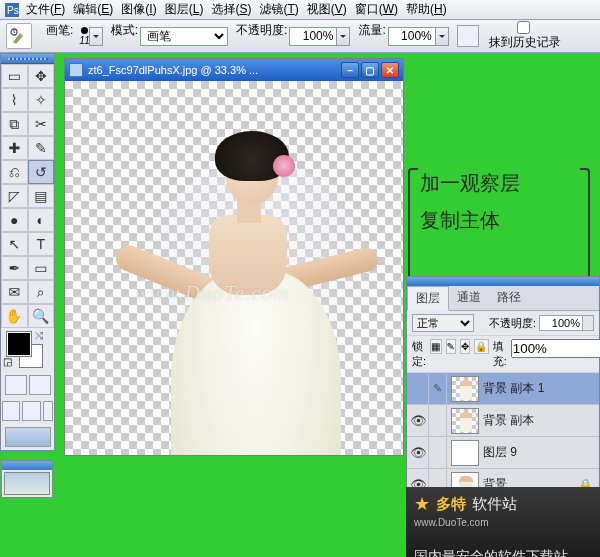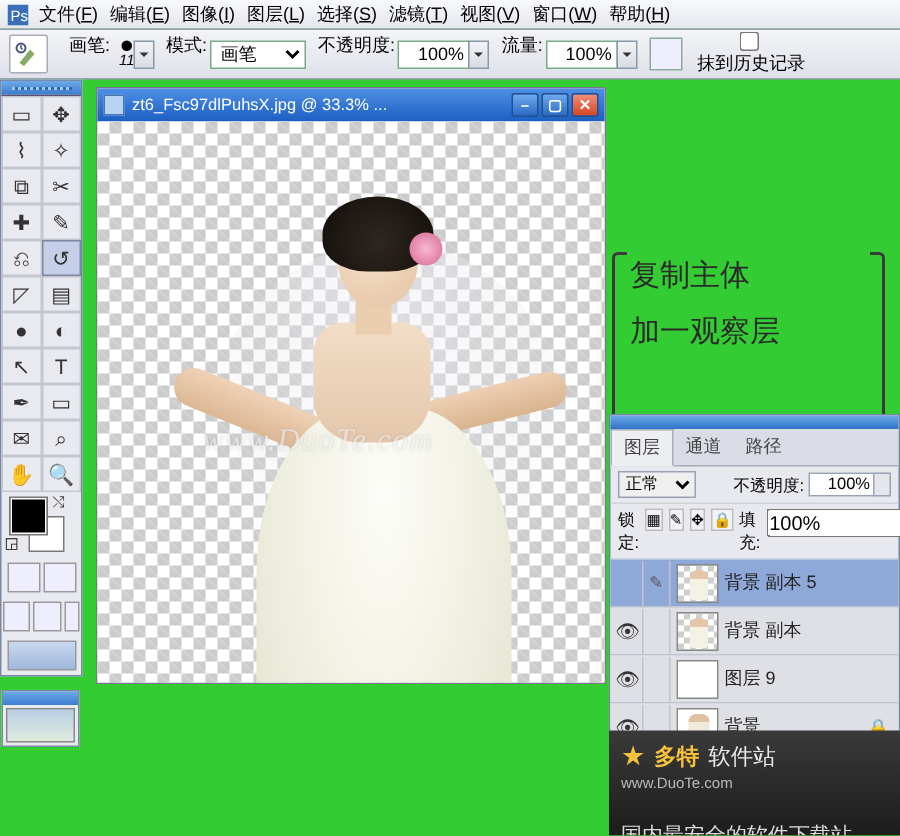--- a/index.html
+++ b/index.html
@@ -141,21 +141,21 @@
   </div>
   <span class="lbl">画笔:</span>
   <div class="brushprev-wrap">
     <div class="brushprev">
         <div class="dot"></div>
         <div class="sz">11</div>
       </div>
     <div class="drop"></div>
   </div>
   <span class="lbl">模式:</span>
-  <select class="sel" style="width:64px"><option>画笔</option></select>
+  <select class="sel" style="width:88px"><option>画笔</option></select>
   <span class="lbl">不透明度:</span>
   <input class="num" value="100%" style="">
   <div class="drop"></div>
   <span class="lbl">流量:</span>
   <input class="num" value="100%" style="">
   <div class="drop"></div>
   <div class="air"></div>
   <label class="chk">
       <input type="checkbox" style="">
       <span>抹到历史记录</span>
@@ -254,34 +254,34 @@
         <div class="head"></div>
         <div class="hair"></div>
         <div class="flower"></div>
     </div>
     <div class="wm">www.DuoTe.com</div>
   </div>
 </div>
 
 <div class="brack l"></div>
 <div class="ann">
+  <div>加一观察层</div>
   <div>复制主体</div>
-  <div>加一观察层</div>
 </div>
 <div class="brack r"></div>
 
 <div class="panel">
   <div class="phd"></div>
   <div class="tabs">
     <div class="tab act">图层</div>
     <div class="tab">通道</div>
     <div class="tab">路径</div>
   </div>
   <div class="prow">
-    <select class="sel" style="width:52px"><option>正常</option></select>
+    <select class="sel" style="width:62px"><option>正常</option></select>
     <span class="lab">不透明度:</span>
     <input class="n" value="100%" style="">
       <div class="dd"></div>
   </div>
   <div class="lockrow">
     <span>锁定:</span>
     <div class="ic">▦</div>
     <div class="ic">✎</div>
     <div class="ic">✥</div>
     <div class="ic">🔒</div>
@@ -289,21 +289,21 @@
     <input class="n" value="100%" style="">
       <div class="dd"></div>
   </div>
   <div class="llist">
     <div class="lrow sel">
       <div class="eye"></div>
       <div class="link">✎</div>
       <div class="thumb">
           <div class="mini-bride"></div>
         </div>
-      <span class="lname">背景 副本 5</span>
+      <span class="lname">背景 副本 1</span>
     </div>
     <div class="lrow">
       <div class="eye">👁</div>
       <div class="link"></div>
       <div class="thumb">
           <div class="mini-bride"></div>
         </div>
       <span class="lname">背景 副本</span>
     </div>
     <div class="lrow">

